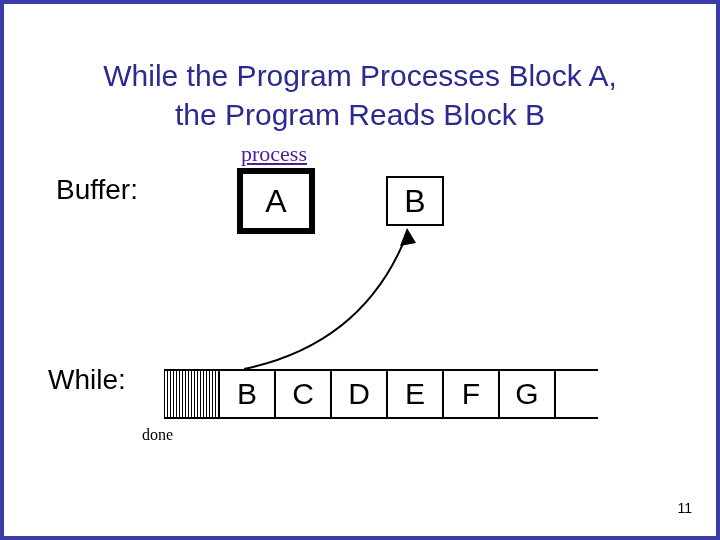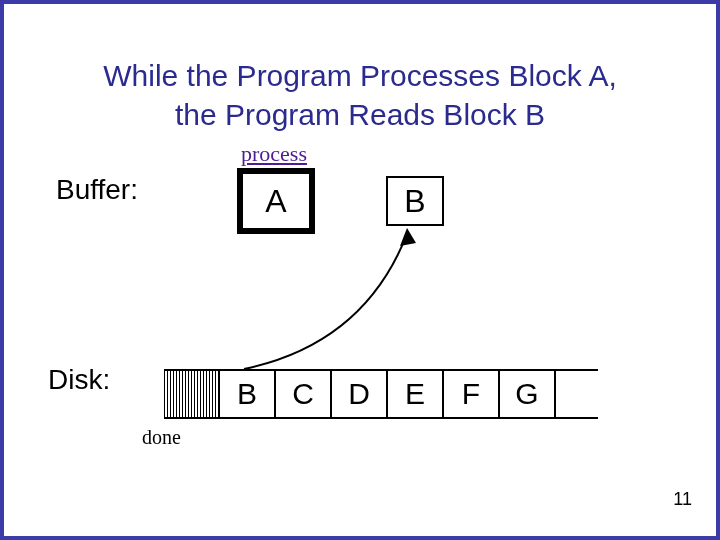--- a/index.html
+++ b/index.html
@@ -44,28 +44,28 @@
     position: absolute;
     left: 44px;
     top: 360px;
     font-size: 28px;
     color: #000;
   }
   .done-label {
     position: absolute;
     left: 138px;
     top: 422px;
-    font-size: 20px;
+    font-size: 16px;
     color: #000;
   }
   .page-num {
     position: absolute;
     right: 24px;
-    bottom: 26px;
-    font-size: 18px;
+    bottom: 20px;
+    font-size: 14px;
     color: #000;
   }
   .buf-a {
     position: absolute;
     left: 233px;
     top: 164px;
     width: 78px;
     height: 66px;
     border: 6px solid #000;
     background: #fff;
@@ -123,21 +123,21 @@
 </head>
 <body>
 
 <div class="title">
   <span>While the Program Processes Block A,</span><br>
   <span>the Program Reads Block B</span>
 </div>
 
 <div class="process-label serif">process</div>
 <div class="buffer-label">Buffer:</div>
-<div class="disk-label">Disk:</div>
+<div class="disk-label">While:</div>
 <div class="done-label serif">done</div>
 
 <div class="buf-a">A</div>
 <div class="buf-b">B</div>
 
 <svg class="arrow">
   <path d="M 10 145 Q 130 120 173 10" stroke="#000" stroke-width="2" fill="none"></path>
   <polygon points="173,4 166,22 182,19" fill="#000"></polygon>
 </svg>
 

